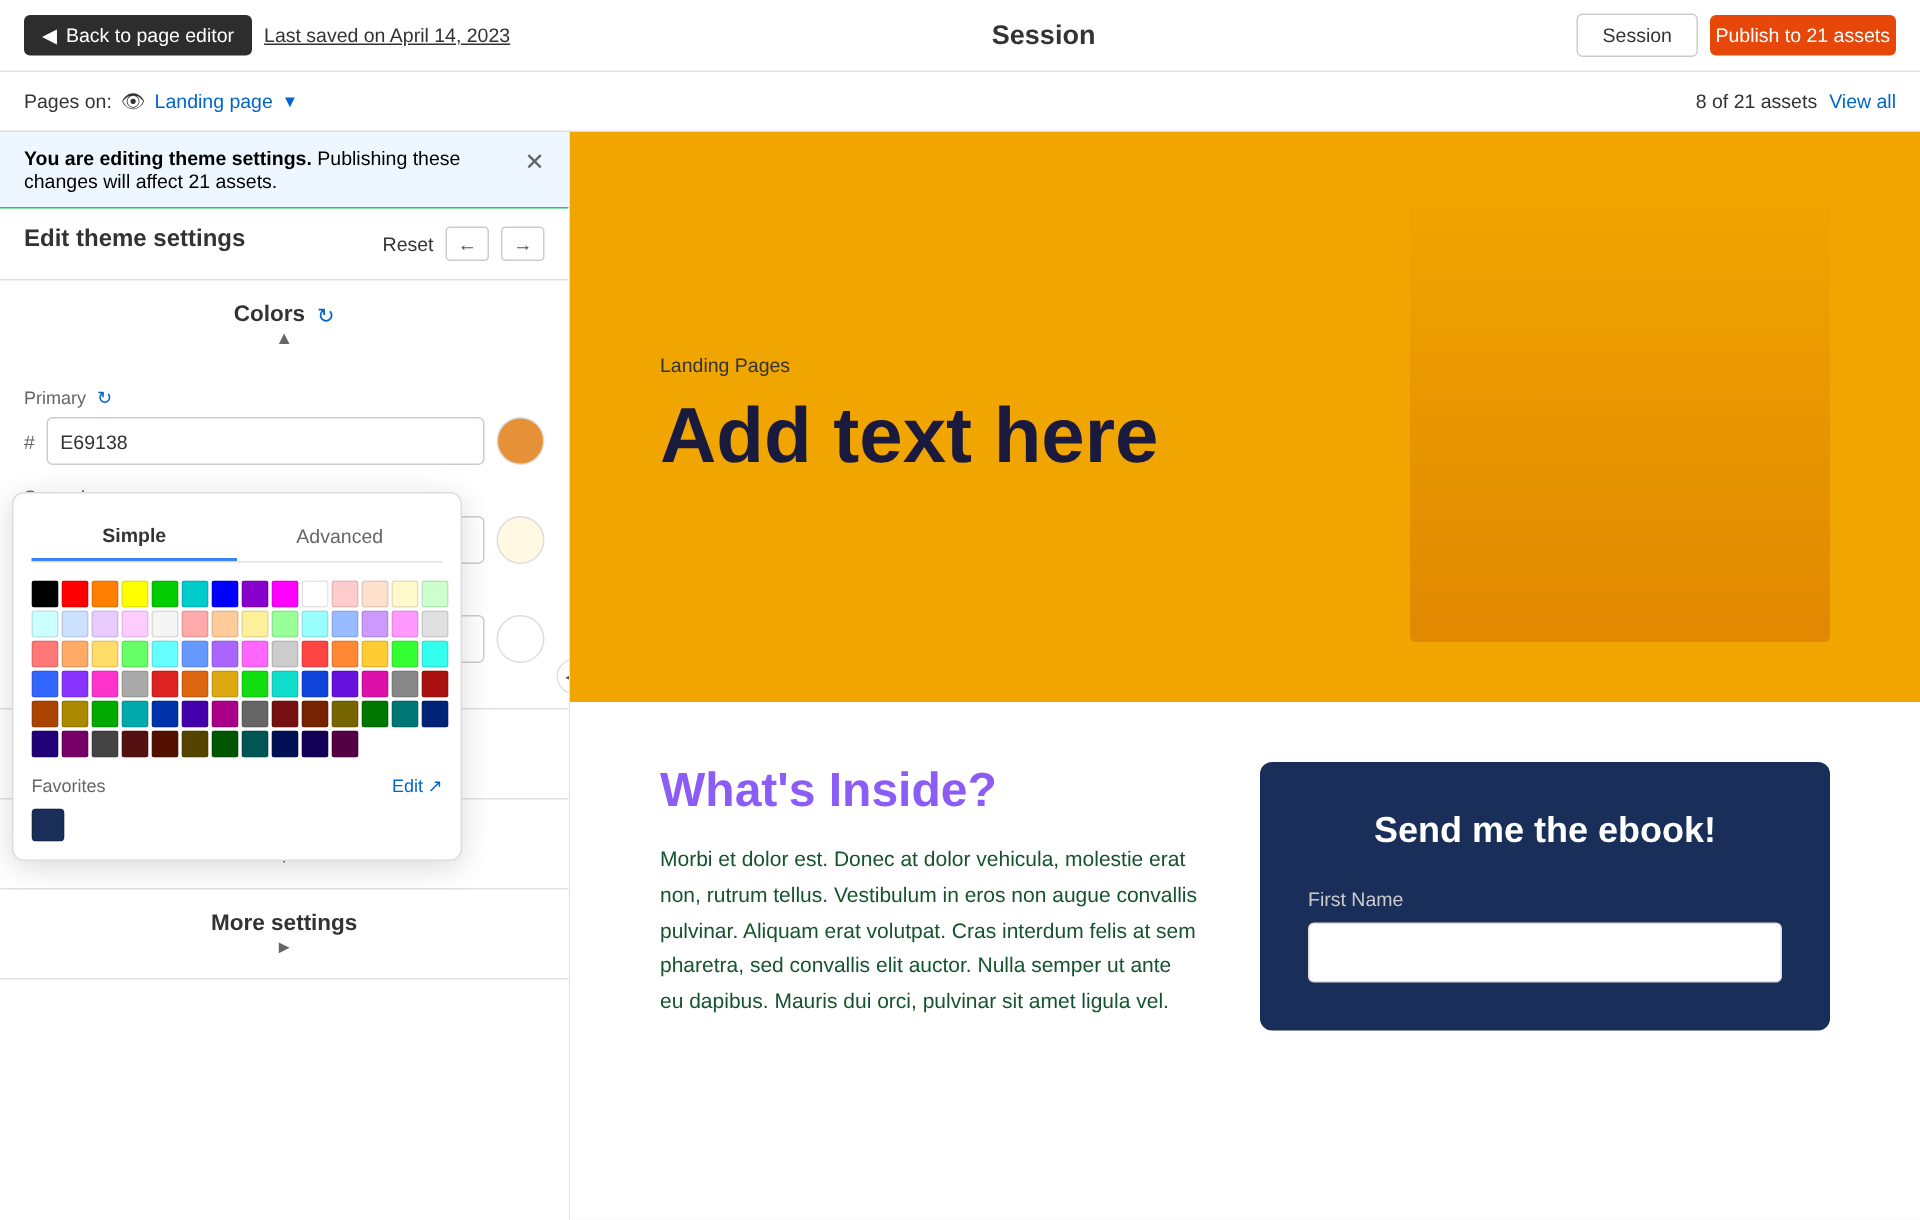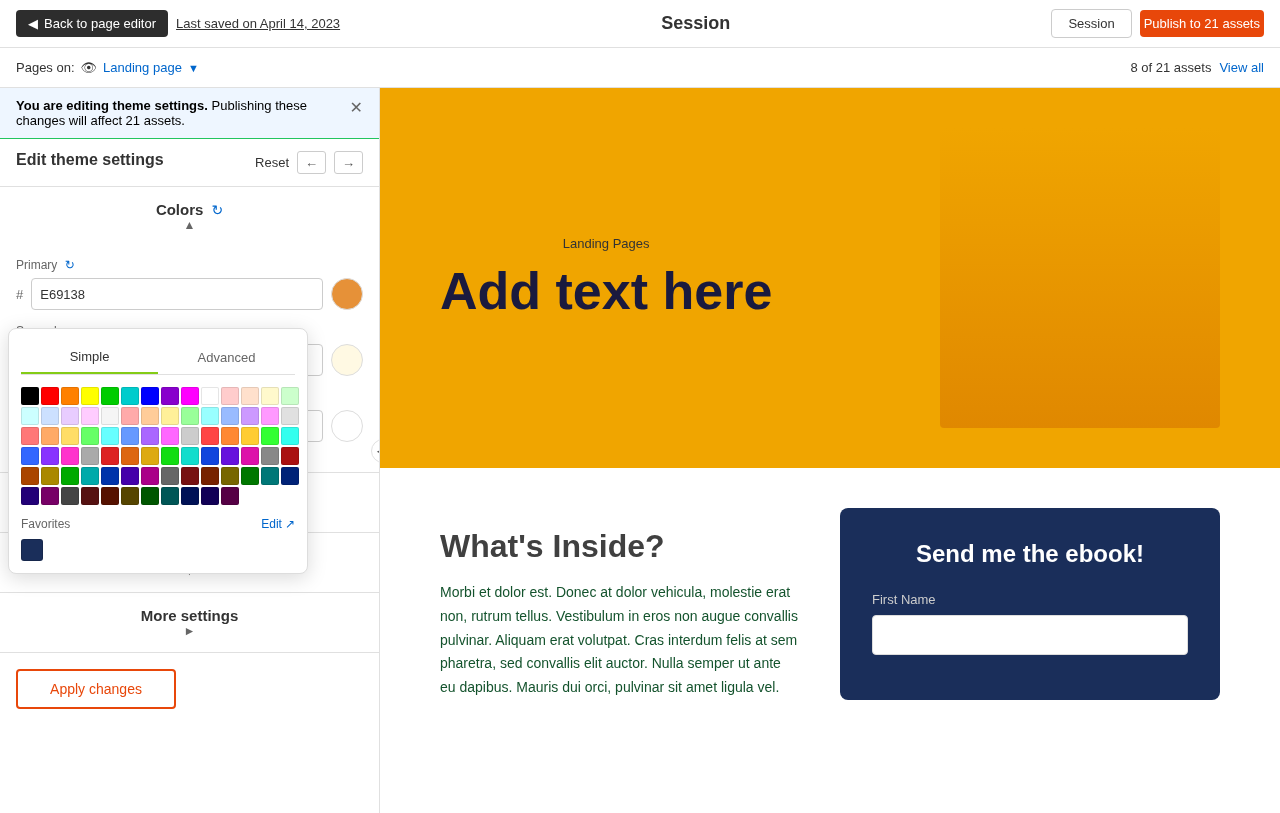--- a/index.html
+++ b/index.html
@@ -114,21 +114,21 @@
     .color-picker-popup {
       position: absolute; top: 240px; left: 8px; z-index: 100;
       background: #fff; border: 1px solid #ddd; border-radius: 8px;
       box-shadow: 0 4px 20px rgba(0,0,0,0.15); width: 300px; padding: 12px;
     }
     .picker-tabs { display: flex; border-bottom: 1px solid #e0e0e0; margin-bottom: 12px; }
     .picker-tab {
       flex: 1; text-align: center; padding: 8px; font-size: 13px; cursor: pointer;
       color: #666; border: none; background: none;
     }
-    .picker-tab.active { color: #333; font-weight: 400; border-bottom: 2px solid #84cc16; }
+    .picker-tab.active { color: #333; font-weight: 700; border-bottom: 2px solid #3b82f6; }
 
     .color-grid { display: grid; grid-template-columns: repeat(14, 1fr); gap: 2px; margin-bottom: 12px; }
     .color-cell {
       width: 18px; height: 18px; border-radius: 2px; cursor: pointer;
       border: 1px solid rgba(0,0,0,0.1);
     }
 
     .favorites-section { margin-top: 4px; }
     .favorites-header { display: flex; justify-content: space-between; align-items: center; margin-bottom: 8px; }
     .favorites-label { font-size: 12px; color: #666; font-weight: 500; }
@@ -139,39 +139,39 @@
     
     .preview-area { flex: 1; overflow: hidden; position: relative; }
     .preview-content { width: 100%; height: 100%; overflow-y: auto; background: #fff; }
 
     
     .hero-section {
       background: #f0a500; padding: 40px 60px;
       display: flex; align-items: center; justify-content: space-between;
       min-height: 300px; position: relative; overflow: hidden;
     }
-    .hero-text-area { max-width: 380px; text-align: center; }
+    .hero-text-area { max-width: 380px; }
     .hero-breadcrumb { font-size: 13px; color: #333; margin-bottom: 12px; }
     .hero-heading {
       font-size: 52px; font-weight: 800; color: #1a1a3e; line-height: 1.1;
     }
     .hero-image-placeholder {
       width: 280px; height: 300px; background: linear-gradient(135deg, #e8941a 0%, #f0a500 100%);
       border-radius: 4px; overflow: hidden; position: relative;
     }
     .hero-person {
       width: 100%; height: 100%; background: linear-gradient(to bottom, #f0a500, #e08800);
       display: flex; align-items: flex-end; justify-content: center;
     }
     
     .body-section {
       display: flex; padding: 40px 60px; gap: 40px; background: #fff;
     }
     .body-left { flex: 1; }
-    .whats-inside-heading { font-size: 32px; font-weight: 700; color: #404040; margin-bottom: 16px; margin-top: 20px; }
+    .whats-inside-heading { font-size: 32px; font-weight: 700; color: #8b5cf6; margin-bottom: 16px; }
     .body-text { font-size: 14px; color: #14532d; line-height: 1.7; }
     .body-right {
       width: 380px; background: #1a2e5a; border-radius: 8px;
       padding: 32px; color: #fff;
     }
     .form-heading { font-size: 24px; font-weight: 700; text-align: center; margin-bottom: 24px; }
     .form-field-label { font-size: 13px; color: #ccc; margin-bottom: 8px; }
     .form-input {
       width: 100%; height: 40px; background: #fff; border: 1px solid #ddd;
       border-radius: 4px; padding: 0 10px;
@@ -287,23 +287,20 @@
       </div>
     </div>
 
     <div class="section">
       <div class="section-header">
         <span class="section-label">More settings</span>
         <span class="chevron-icon">►</span>
       </div>
     </div>
 
-    <div class="apply-btn-container">
-      <button class="apply-btn">Apply changes</button>
-    </div>
 
     <div class="color-picker-popup">
       <div class="picker-tabs">
         <button class="picker-tab active">Simple</button>
         <button class="picker-tab">Advanced</button>
       </div>
       <div class="color-grid" id="color-grid">
           <div class="color-cell" style="background: rgb(0, 0, 0);"></div>
           <div class="color-cell" style="background: rgb(255, 0, 0);"></div>
           <div class="color-cell" style="background: rgb(255, 128, 0);"></div>

